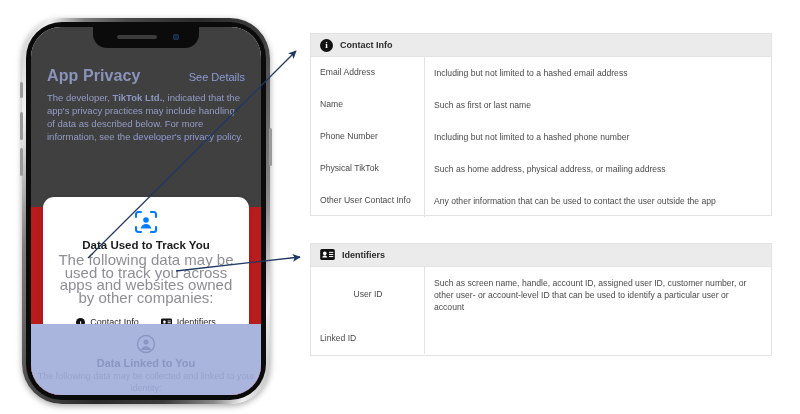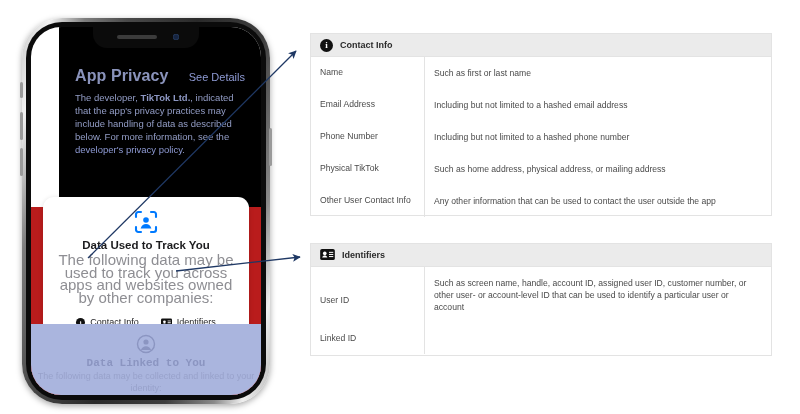--- a/index.html
+++ b/index.html
@@ -44,22 +44,21 @@
   }
   
   .btn-sil{position:absolute;left:-2px;top:64px;width:3px;height:16px;background:#9a9a9a;border-radius:2px;}
   .btn-vu{position:absolute;left:-2px;top:94px;width:3px;height:28px;background:#9a9a9a;border-radius:2px;}
   .btn-vd{position:absolute;left:-2px;top:130px;width:3px;height:28px;background:#9a9a9a;border-radius:2px;}
   .btn-pw{position:absolute;right:-2px;top:110px;width:3px;height:38px;background:#9a9a9a;border-radius:2px;}
 
   
   .sc-top{
     position:absolute;left:0;top:0;right:0;height:180px;
-    background:#000000;
-    margin-left:28px;
+    background:#404040;
   }
   .sc-head{padding:40px 16px 0 16px;}
   .sc-title-row{display:flex;align-items:baseline;justify-content:space-between;}
   .sc-title{font-size:16px;font-weight:700;color:#8a93bb;letter-spacing:.1px;}
   .sc-link{font-size:11px;font-weight:400;color:#8e9ad4;}
   .sc-body{margin-top:6px;font-size:9.5px;line-height:13px;color:#939dc6;}
   .sc-body b{font-weight:700;color:#8c96c2;}
   .sc-body .lk{color:#8e9ad4;}
 
   .sc-white{position:absolute;left:0;top:180px;right:0;bottom:0;background:#b91c1c;}
@@ -75,40 +74,40 @@
   .tc-sub{font-size:15px;line-height:12.5px;color:#8e8e93;}
   .tc-items{display:flex;justify-content:center;gap:22px;margin-top:9px;}
   .tc-item{display:flex;align-items:center;gap:5px;}
   .tc-item .lbl{font-size:9px;color:#1c1c1e;}
 
   .linked{
     position:absolute;left:0;top:117px;right:0;bottom:0;
     background:#aab5de;text-align:center;padding-top:10px;
   }
   .lk-icon{display:flex;justify-content:center;margin-bottom:3px;}
-  .lk-title{font-size:11px;font-weight:700;color:#8b95c1;font-family:Liberation Mono, monospace;}
+  .lk-title{font-size:11px;font-weight:700;color:#8b95c1;}
   .lk-sub{font-size:9px;line-height:11.5px;color:#98a2cb;margin-top:2px;}
 
   
   .tbl{position:absolute;background:#ffffff;border:1px solid #e3e3e3;}
   .tbl-a{left:310px;top:33px;width:460px;height:181px;}
   .tbl-b{left:310px;top:243px;width:460px;height:111px;}
   .tbl-head{
     height:22px;background:#ebebeb;display:flex;align-items:center;
     padding-left:9px;gap:7px;border-bottom:1px solid #e3e3e3;
   }
   .tbl-head .htxt{font-size:9px;font-weight:700;color:#2b2b2b;}
   .tbl-body{position:relative;}
   .vrule{position:absolute;left:113px;top:0;bottom:0;width:1px;background:#e3e3e3;}
   .row{display:flex;align-items:flex-start;}
   .cell-l{width:113px;box-sizing:border-box;padding:10px 8px 10px 9px;
           font-size:8.6px;color:#4a4a4a;line-height:11px;}
   .cell-r{flex:1;box-sizing:border-box;padding:10px 12px 10px 10px;
           font-size:8.6px;color:#4a4a4a;line-height:12px;}
-  .row.tall .cell-l{padding-top:28px;}
+  .row.tall .cell-l{padding-top:22px;text-align:center;}
 
   
   .arrows{position:absolute;inset:0;pointer-events:none;}
 
   
   .ico-info-blk{width:13px;height:13px;border-radius:50%;background:#111;
       color:#fff;font-size:9px;font-weight:700;display:flex;align-items:center;
       justify-content:center;font-family:"Liberation Serif",serif;flex:none;}
   .ico-info-sm{width:9px;height:9px;border-radius:50%;background:#111;
       color:#fff;font-size:6.5px;font-weight:700;display:flex;align-items:center;
@@ -201,26 +200,26 @@
   </div>
 
   <div class="tbl tbl-a">
     <div class="tbl-head">
       <span class="ico-info-blk">i</span>
       <span class="htxt">Contact Info</span>
     </div>
     <div class="tbl-body">
       <div class="vrule"></div>
       <div class="row">
+        <div class="cell-l">Email Address</div>
+        <div class="cell-r">Including but not limited to a hashed email address</div>
+      </div>
+      <div class="row">
         <div class="cell-l">Name</div>
         <div class="cell-r">Such as first or last name</div>
-      </div>
-      <div class="row">
-        <div class="cell-l">Email Address</div>
-        <div class="cell-r">Including but not limited to a hashed email address</div>
       </div>
       <div class="row">
         <div class="cell-l">Phone Number</div>
         <div class="cell-r">Including but not limited to a hashed phone number</div>
       </div>
       <div class="row">
         <div class="cell-l">Physical TikTok</div>
         <div class="cell-r">Such as home address, physical address, or mailing address</div>
       </div>
       <div class="row">

